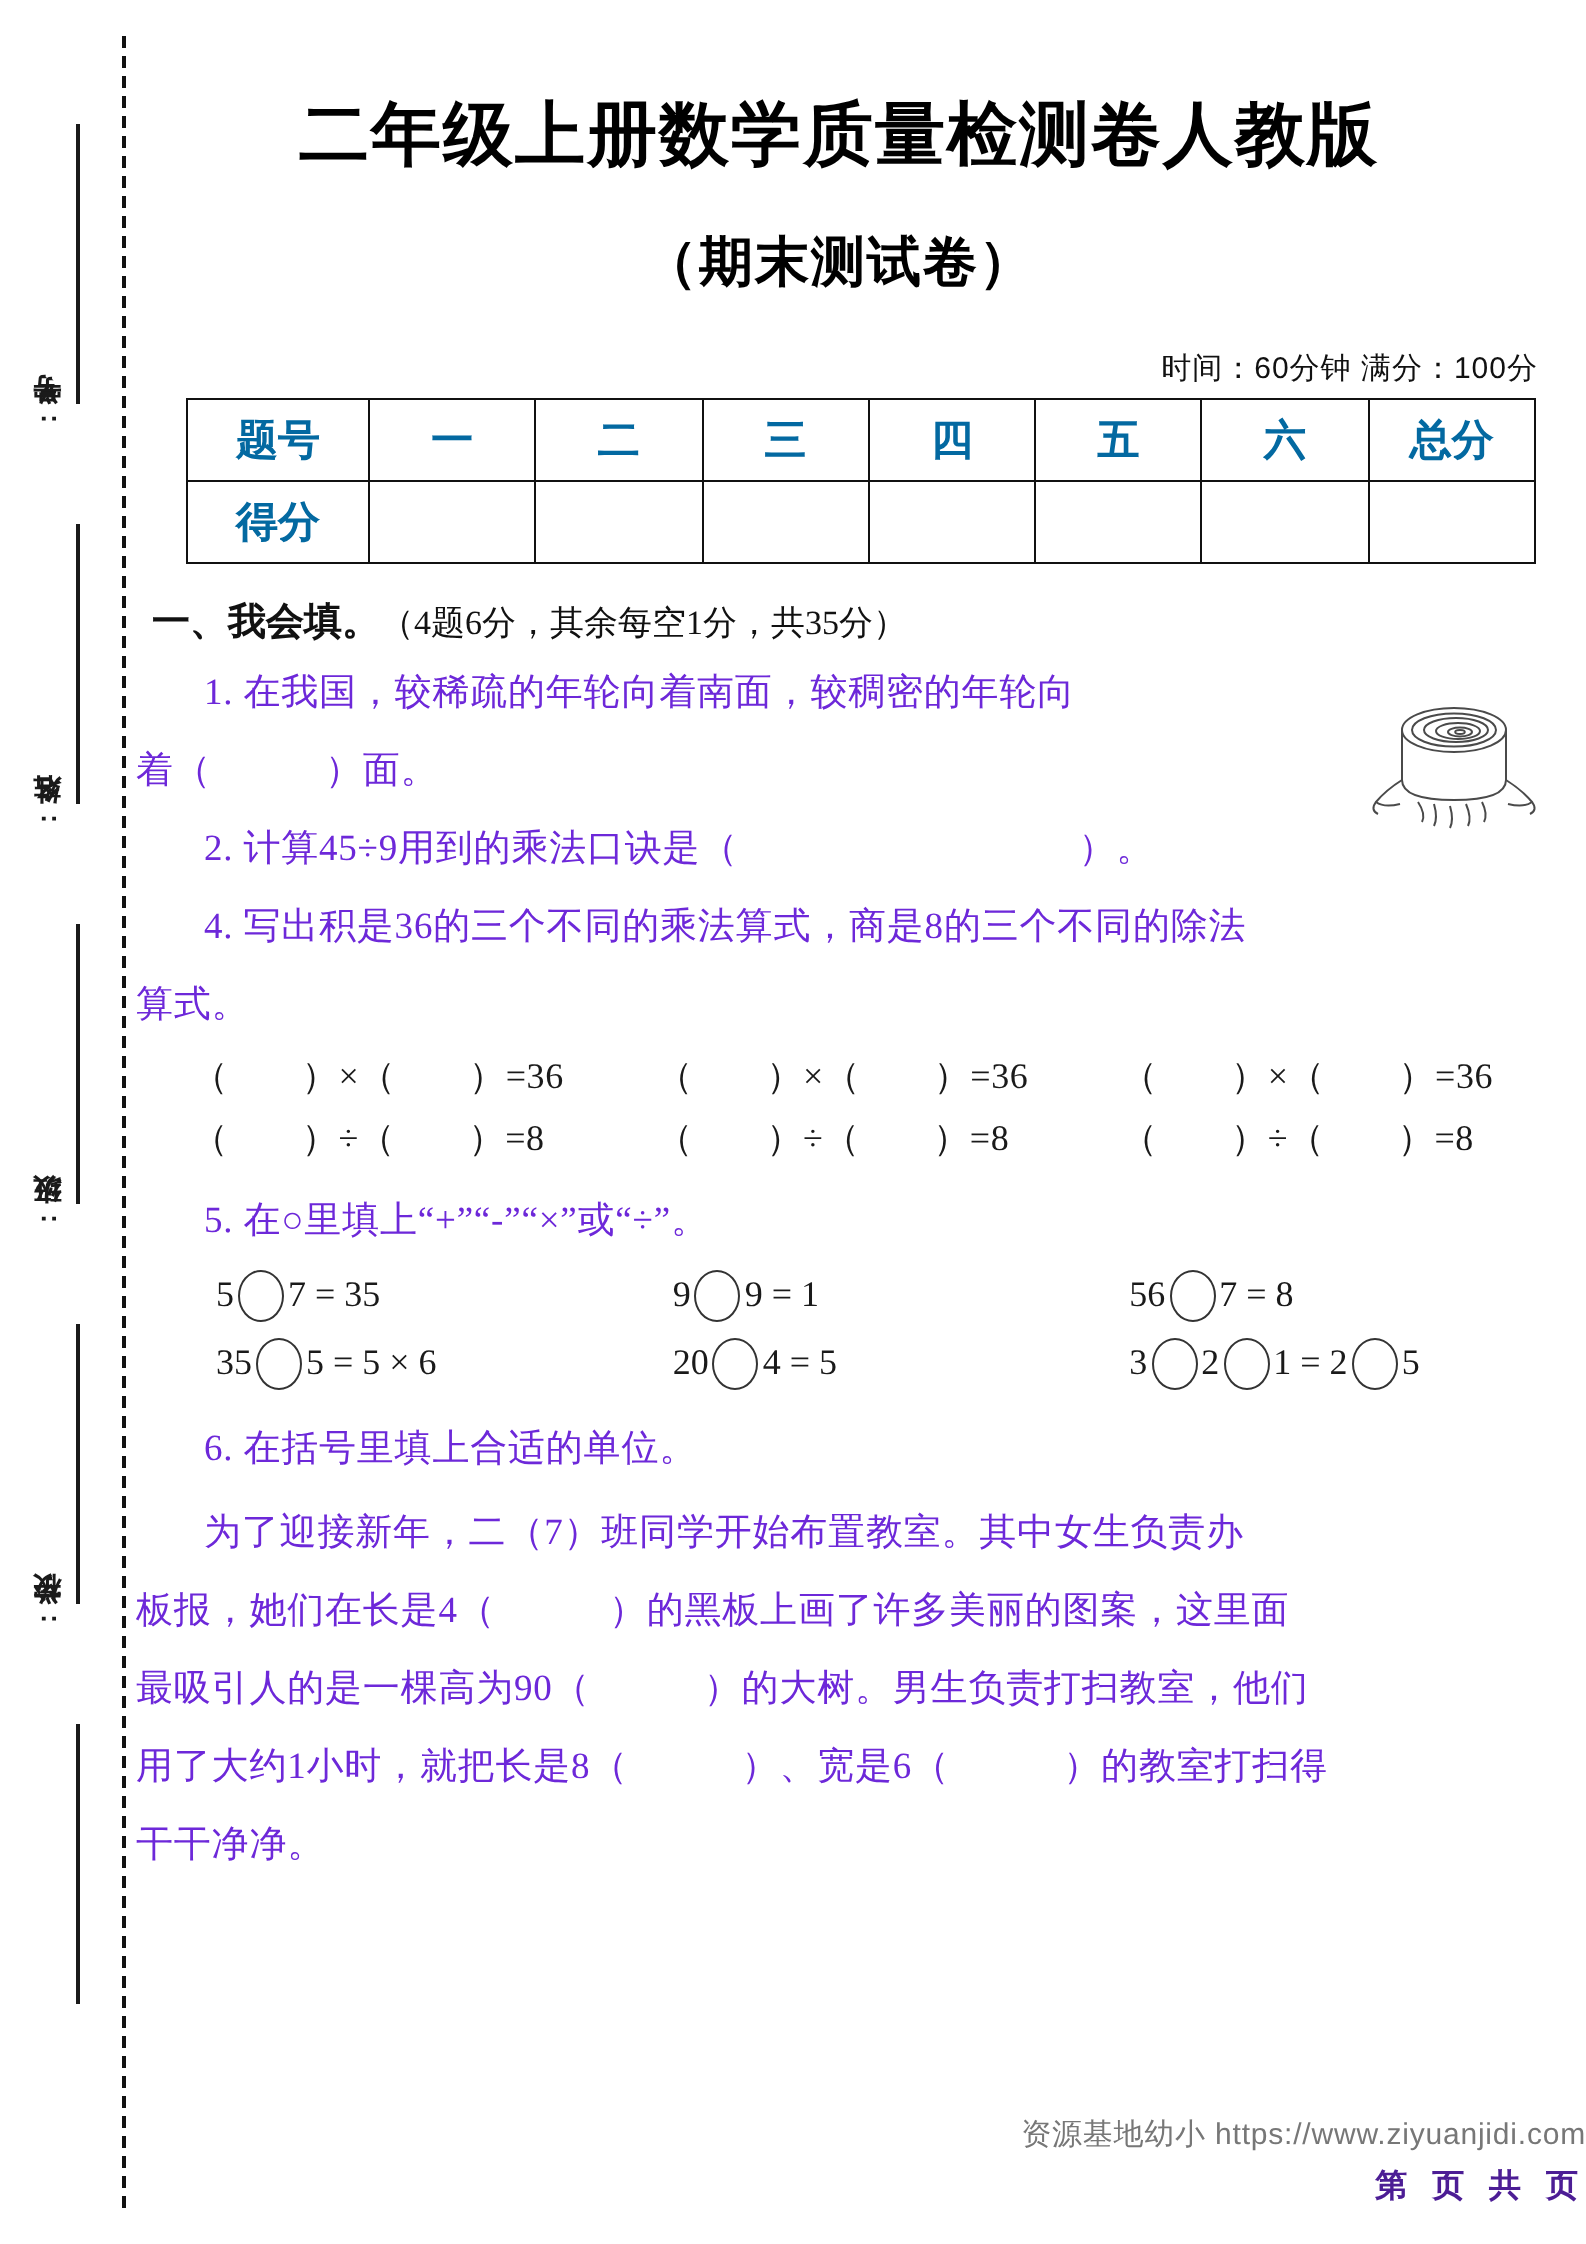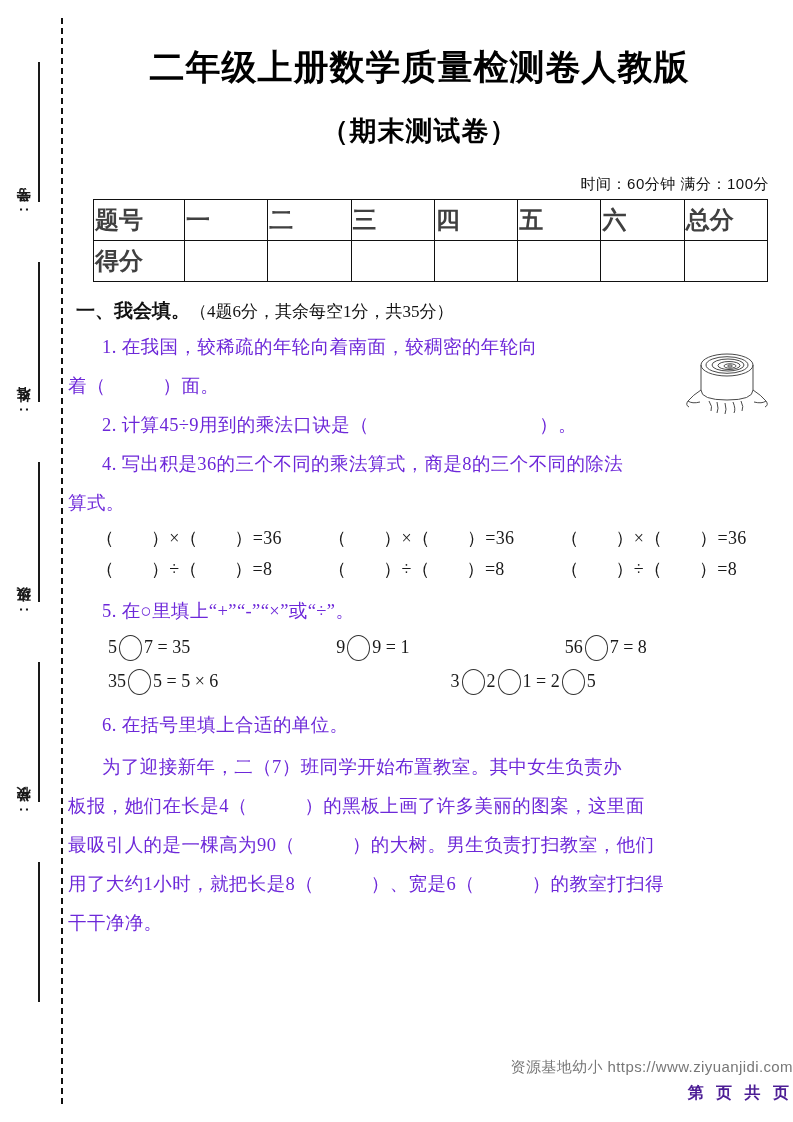--- a/index.html
+++ b/index.html
@@ -96,25 +96,26 @@
   
   .score-table {
     margin: 0 auto;
     width: 675px;
     border-collapse: collapse;
     table-layout: fixed;
   }
   .score-table td {
     border: 1.4px solid #111;
     height: 38px;
+    text-align: center;
     vertical-align: middle;
     font-family: "Liberation Sans", "DejaVu Sans", sans-serif;
-    font-size: 24px;
-    font-weight: bold;
-    color: #404040;
+    font-size: 21px;
+    font-weight: bold;
+    color: #0369a1;
   }
   .score-table td.head-col {
     width: 88px;
   }
 
   
   .section-head {
     margin: 16px 0 2px 8px;
     font-size: 19px;
     color: #111;
@@ -299,20 +300,25 @@
       <span class="op-circle"></span>
       <span>7 = 8</span>
     </div>
   </div>
 
   <div class="op-row">
     <div class="op-item">
       <span>35</span>
       <span class="op-circle"></span>
       <span>5 = 5 × 6</span>
+    </div>
+    <div class="op-item">
+      <span>20</span>
+      <span class="op-circle"></span>
+      <span>4 = 5</span>
     </div>
     <div class="op-item">
       <span>3</span>
       <span class="op-circle"></span>
       <span>2</span>
       <span class="op-circle"></span>
       <span>1 = 2</span>
       <span class="op-circle"></span>
       <span>5</span>
     </div>

